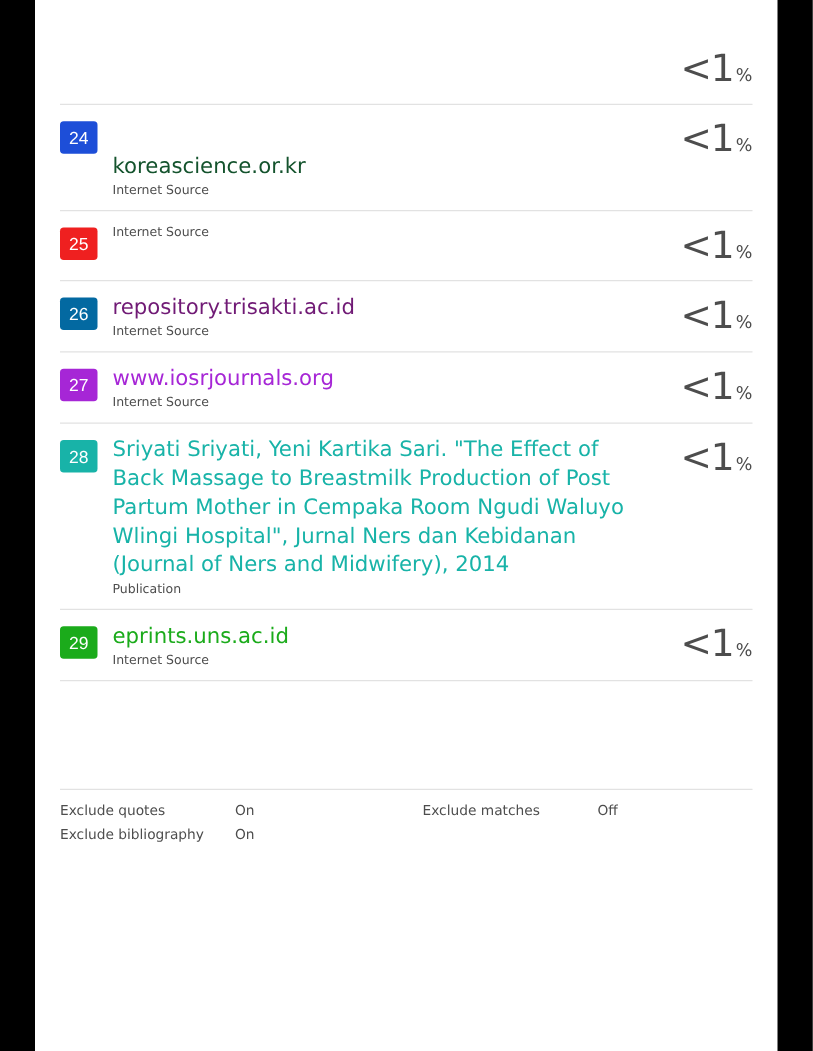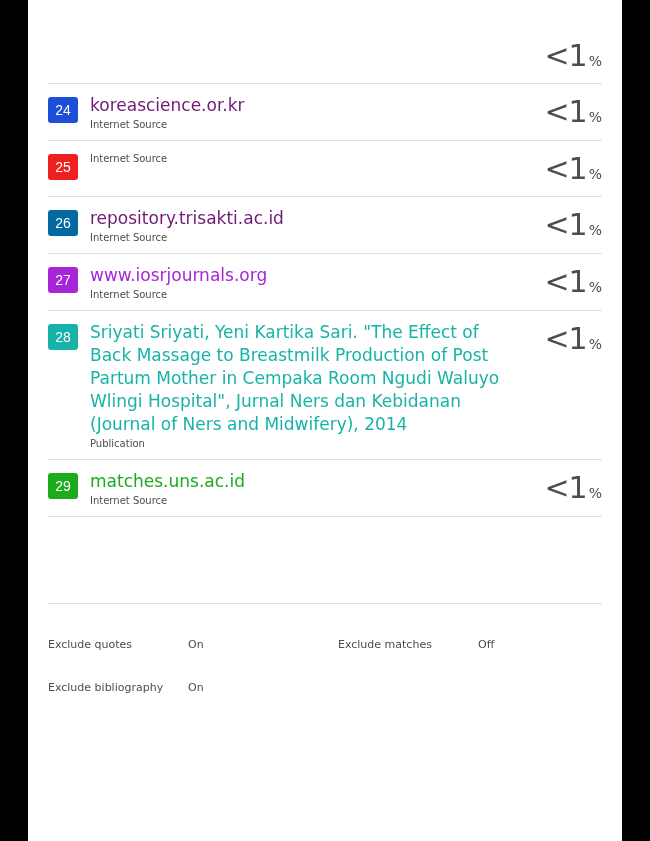--- a/index.html
+++ b/index.html
@@ -103,42 +103,41 @@
     font-family: "DejaVu Sans", sans-serif;
   }
   .foot-col {
     display: flex;
     flex-direction: column;
   }
   .foot-col.left { width: 290px; }
   .foot-line {
     display: flex;
     margin-bottom: 6px;
-    margin-top: 24px;
   }
   .foot-label { width: 140px; }
   .foot-value { color: #4d4d4d; }
 </style>
 </head>
 <body>
 
 <div class="page">
   <div class="content">
 
     <div class="row first">
       <div class="src"></div>
       <div class="pct">
         <span class="lt">&lt;1</span><span class="sym">%</span>
       </div>
     </div>
 
     <div class="row">
       <div class="badge" id="b1" style="background: #1d4ed8;">24</div>
       <div class="src">
-        <div class="src-title" id="t1" style="color: #701a75;">koreascience.or.kr</div>
+        <div class="src-title" id="t1" style="color: #14532d; margin-top: 28px;">koreascience.or.kr</div>
         <div class="src-type">Internet Source</div>
       </div>
       <div class="pct">
         <span class="lt">&lt;1</span><span class="sym">%</span>
       </div>
     </div>
 
     <div class="row">
       <div class="badge" id="b2" style="background: rgb(239, 32, 32);">25</div>
       <div class="src">
@@ -178,21 +177,21 @@
         <div class="src-type">Publication</div>
       </div>
       <div class="pct">
         <span class="lt">&lt;1</span><span class="sym">%</span>
       </div>
     </div>
 
     <div class="row">
       <div class="badge" id="b6" style="background: rgb(27, 171, 27);">29</div>
       <div class="src">
-        <div class="src-title" id="t6" style="color: rgb(27, 171, 27);">matches.uns.ac.id</div>
+        <div class="src-title" id="t6" style="color: rgb(27, 171, 27);">eprints.uns.ac.id</div>
         <div class="src-type">Internet Source</div>
       </div>
       <div class="pct">
         <span class="lt">&lt;1</span><span class="sym">%</span>
       </div>
     </div>
 
     <div class="spacer"></div>
 
     <div class="footer">

